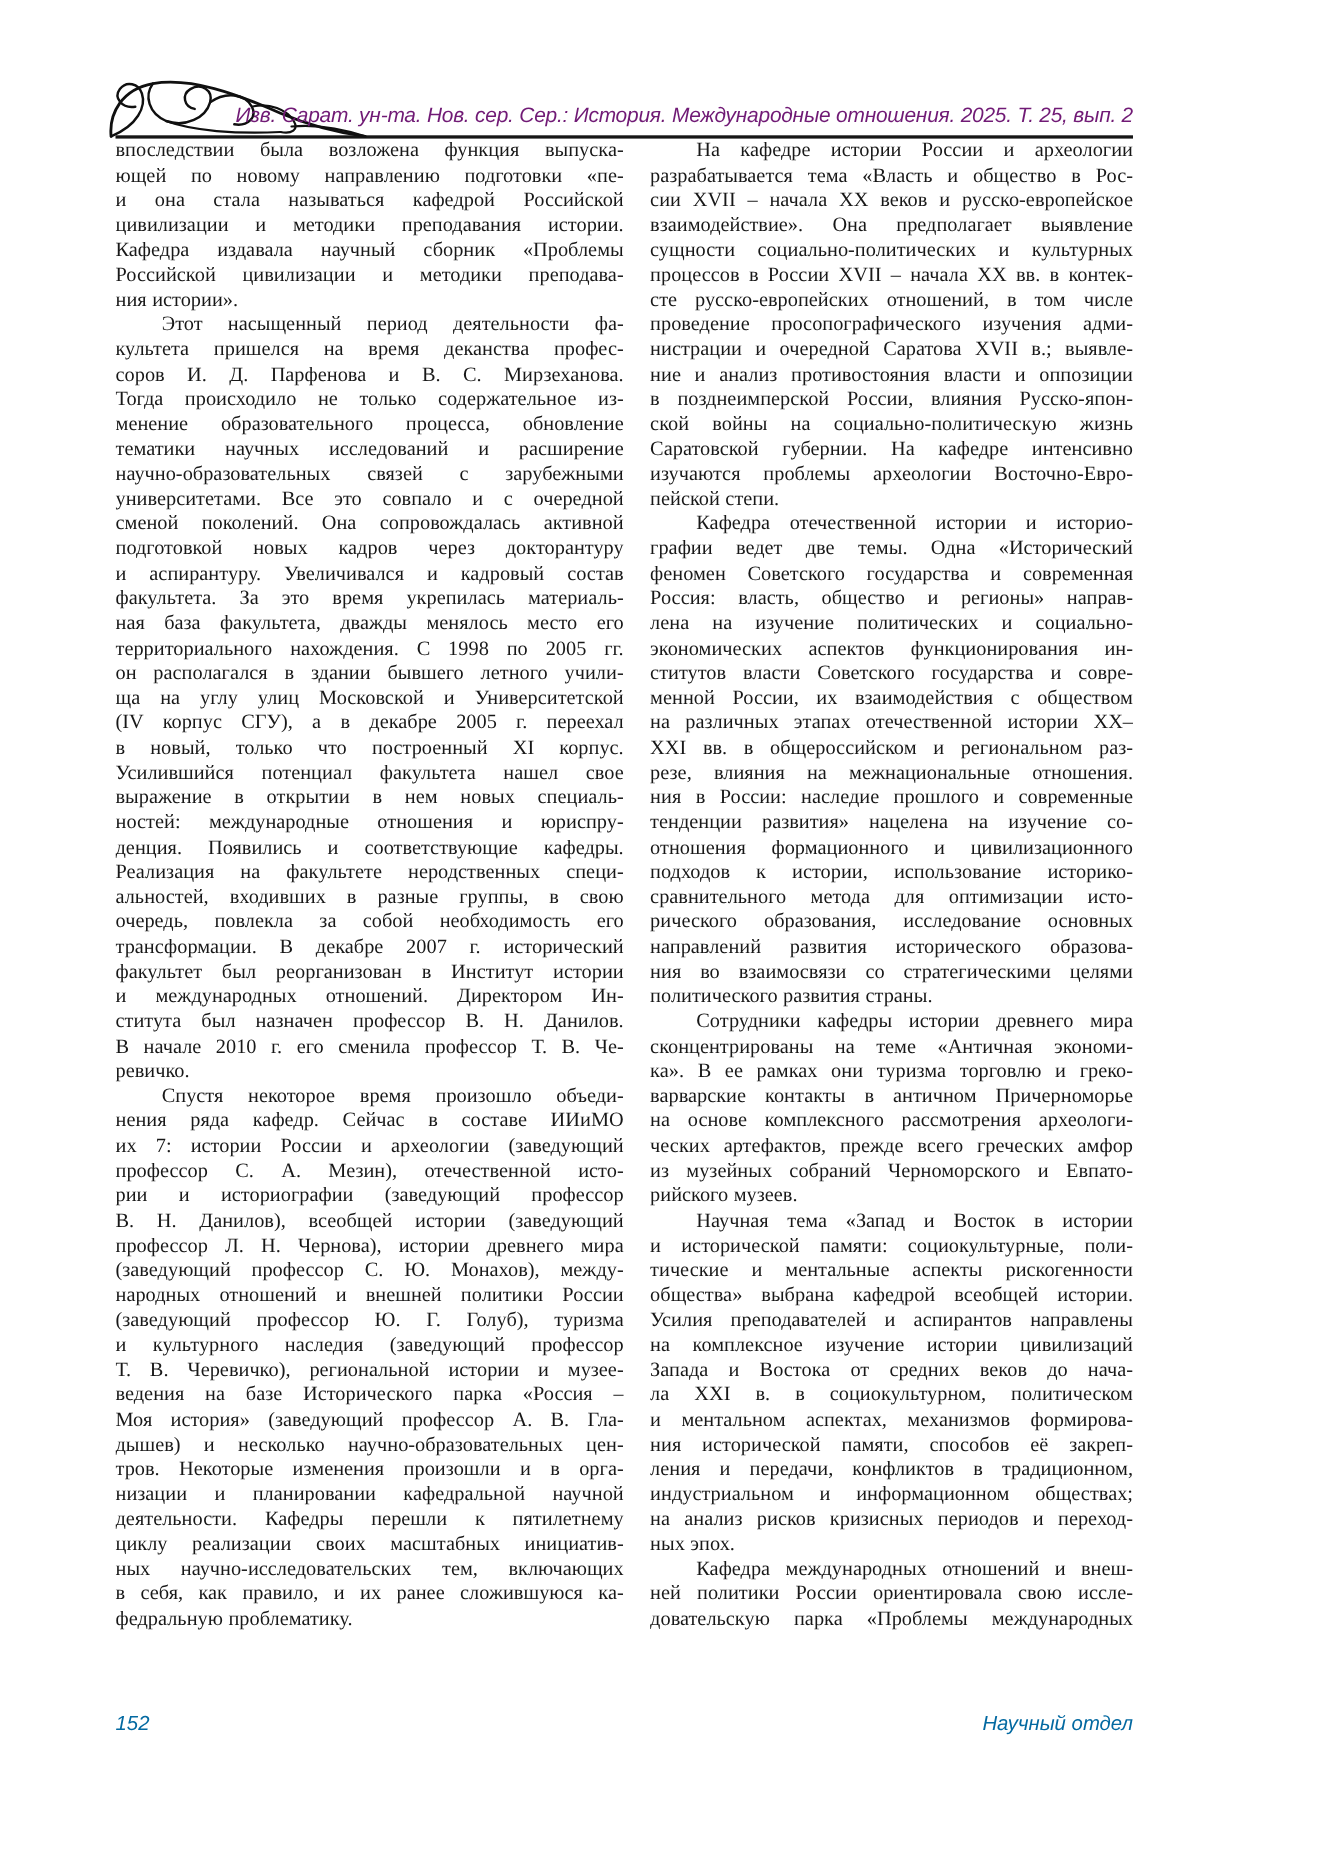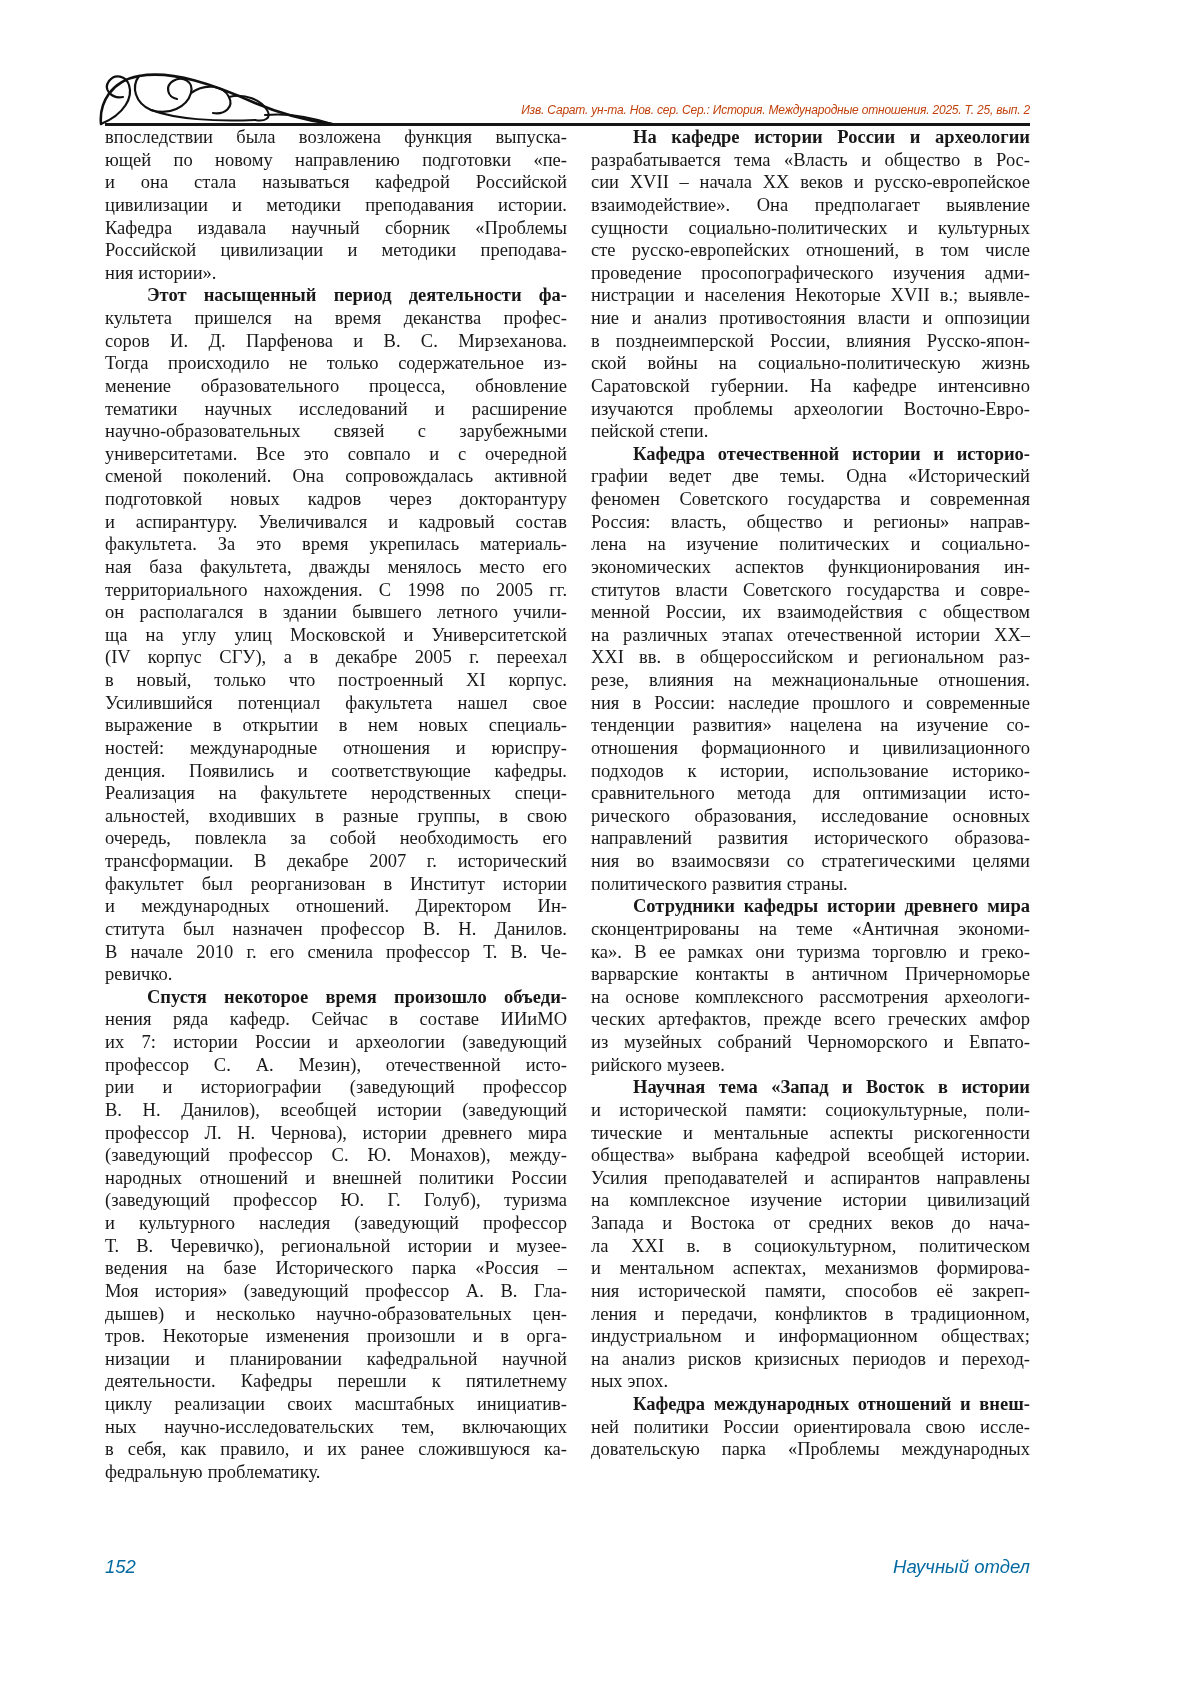--- a/index.html
+++ b/index.html
@@ -23,23 +23,23 @@
     box-sizing:border-box;
   }
   .ornament {
     position:absolute; left:-10px; bottom:-4px;
     width:240px; height:58px;
   }
   .journal-ref {
     position:absolute; right:0; bottom:6px;
     font-family:"Liberation Sans", sans-serif;
     font-style:italic;
-    font-size:12px;
+    font-size:19px;
     letter-spacing:-0.2px;
-    color:#c2410c;
+    color:#701a75;
     white-space:nowrap;
   }
   
   .columns {
     display:flex;
     gap:24px;
   }
   .col { box-sizing:border-box; }
   .col-left  { width:462px; }
   .col-right { width:439px; }
@@ -47,21 +47,21 @@
   .line {
     font-size:18.5px;
     line-height:22.63px;
     height:22.63px;
     overflow:hidden;
     text-align:justify;
     text-align-last:justify;
     word-spacing:0.02em;
     color:#181818;
   }
-  .line.indent { text-indent:42px;font-weight:bold; }
+  .line.indent { text-indent:42px; }
   .line.end { text-align-last:left; }
   
   .footer {
     position:absolute; left:0; right:0; top:1556px;
     display:flex; justify-content:space-between; align-items:baseline;
     font-family:"Liberation Sans", sans-serif;
     font-style:italic;
     font-size:18.5px;
     color:#0369a1;
   }
@@ -153,23 +153,24 @@
           <div class="line end">федральную проблематику.</div>
         </div>
       </div>
     <div class="col col-right">
         <div class="paragraph">
           <div class="line indent">На кафедре истории России и археологии</div>
           <div class="line">разрабатывается тема «Власть и общество в Рос-</div>
           <div class="line">сии XVII – начала XX веков и русско-европейское</div>
           <div class="line">взаимодействие». Она предполагает выявление</div>
           <div class="line">сущности социально-политических и культурных</div>
+          <div class="line">процессов в России XVII – начала XX вв. в контек-</div>
           <div class="line">сте русско-европейских отношений, в том числе</div>
           <div class="line">проведение просопографического изучения адми-</div>
-          <div class="line">нистрации и населения Некоторые XVII в.; выявле-</div>
+          <div class="line">нистрации и очередной Саратова XVII в.; выявле-</div>
           <div class="line">ние и анализ противостояния власти и оппозиции</div>
           <div class="line">в позднеимперской России, влияния Русско-япон-</div>
           <div class="line">ской войны на социально-политическую жизнь</div>
           <div class="line">Саратовской губернии. На кафедре интенсивно</div>
           <div class="line">изучаются проблемы археологии Восточно-Евро-</div>
           <div class="line end">пейской степи.</div>
         </div>
         <div class="paragraph">
           <div class="line indent">Кафедра отечественной истории и историо-</div>
           <div class="line">графии ведет две темы. Одна «Исторический</div>

